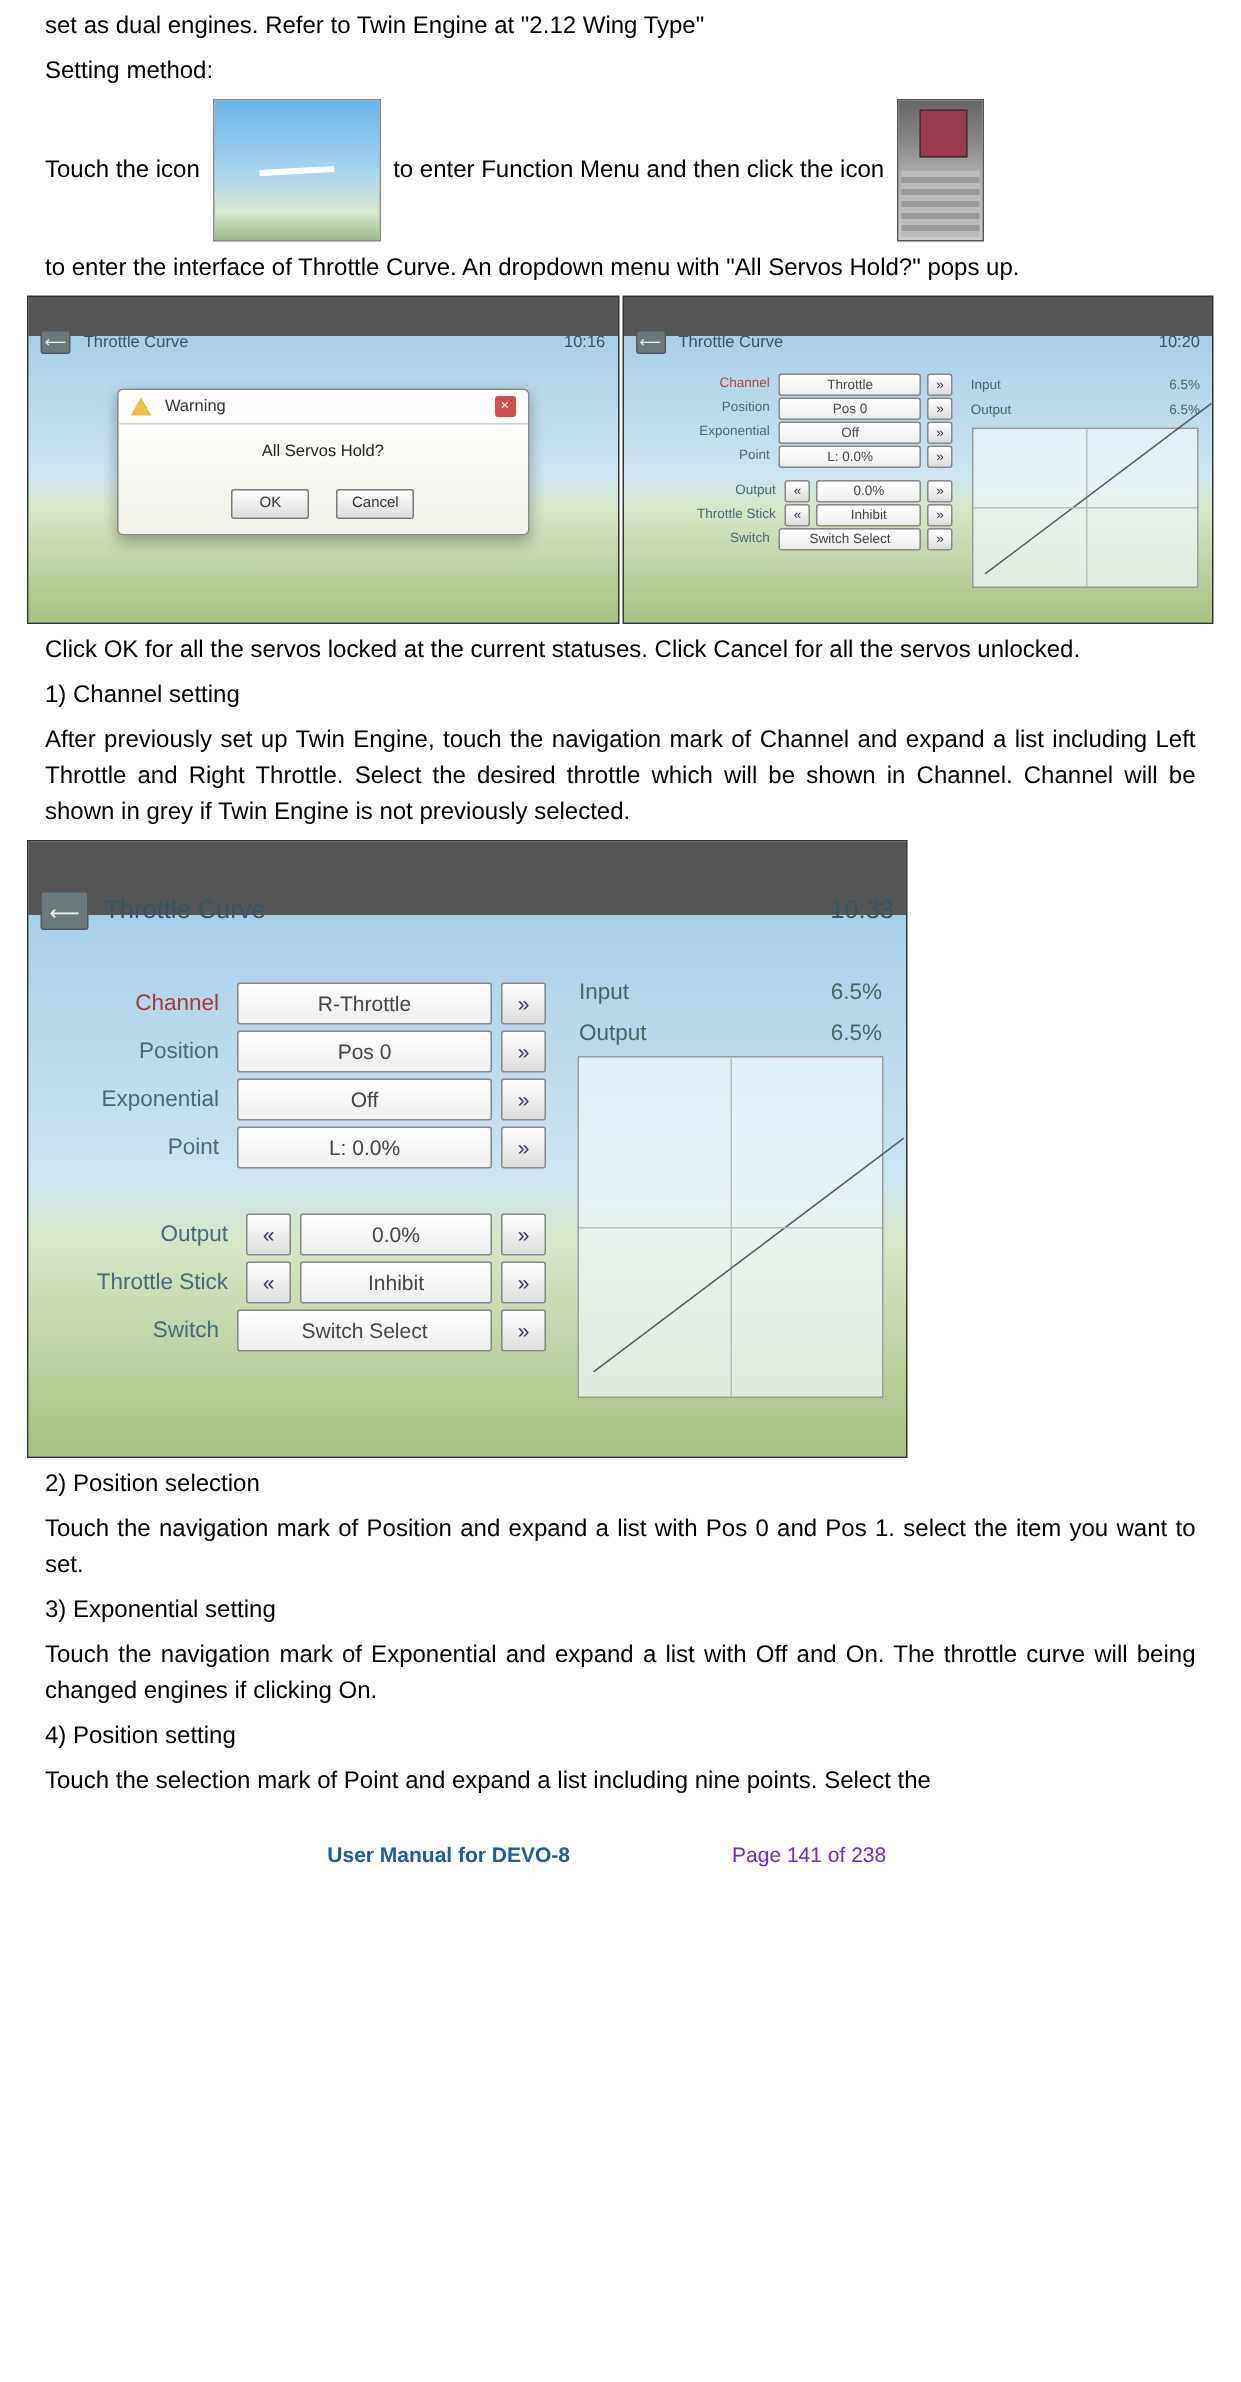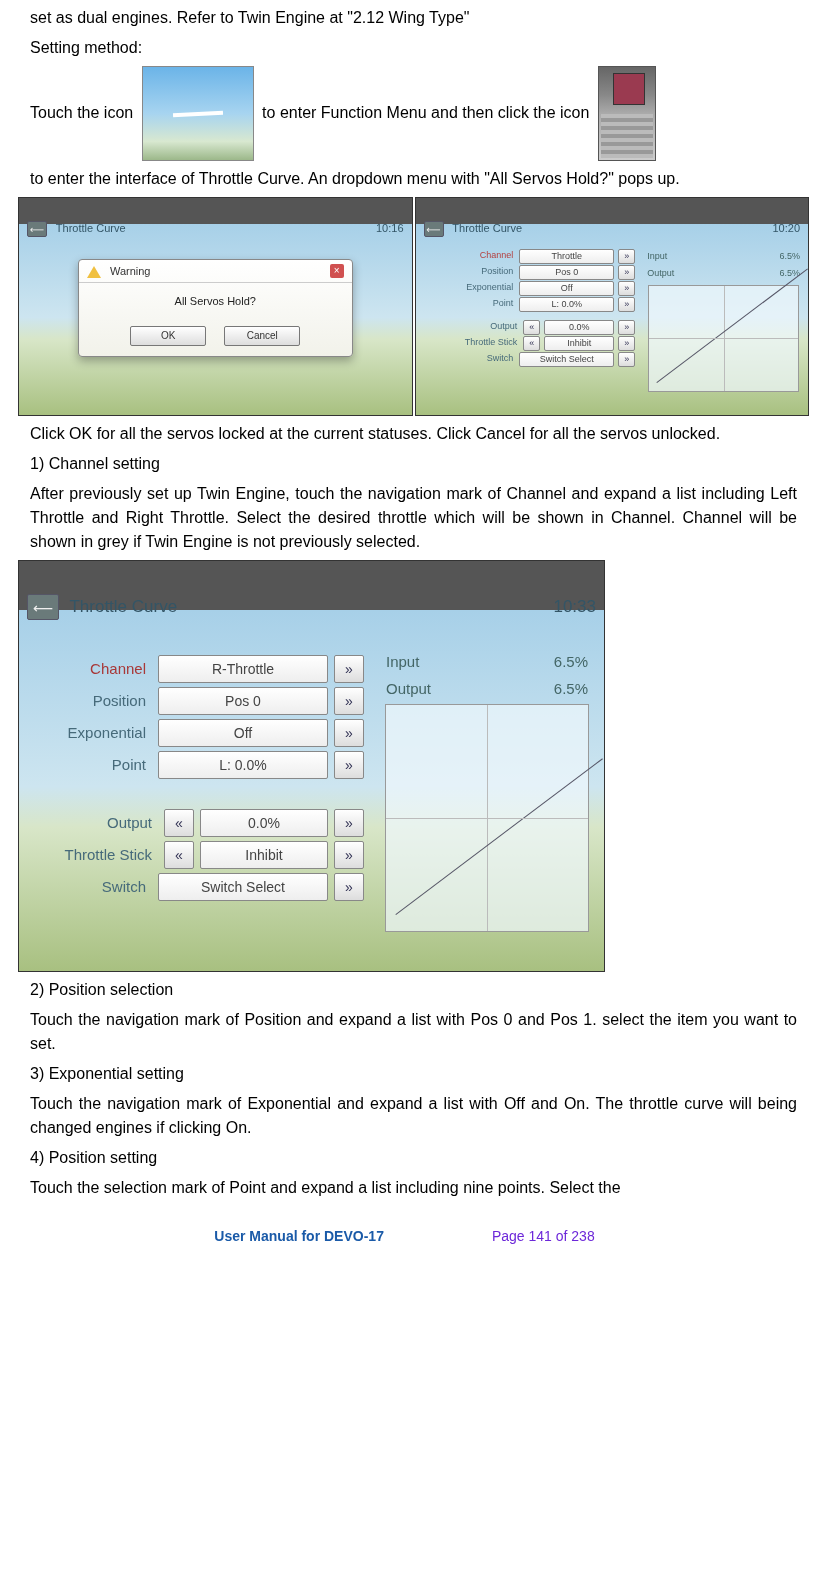--- a/index.html
+++ b/index.html
@@ -153,21 +153,21 @@
     font-size: 11px;
     color: #222;
   }
   .warning-actions {
     display: flex;
     justify-content: center;
     gap: 18px;
     padding: 6px 0 10px 0;
   }
   .dlg-btn {
-    width: 76px;
+    width: 52px;
     height: 20px;
     background: linear-gradient(to bottom, #fff, #ddd);
     border: 1px solid #777;
     border-radius: 2px;
     font-size: 10px;
     text-align: center;
     line-height: 18px;
     color: #333;
   }
   
@@ -462,15 +462,15 @@
   <p>Touch the navigation mark of Position and expand a list with Pos 0 and Pos 1. select the item you want to set.</p>
 
   <p>3)  Exponential setting</p>
   <p>Touch the navigation mark of Exponential and expand a list with Off and On. The throttle curve will being changed engines if clicking On.</p>
 
   <p>4)  Position setting</p>
   <p>Touch the selection mark of Point and expand a list including nine points. Select the</p>
 </div>
 
 <div class="footer">
-  <span class="name">User Manual for DEVO-17</span>
+  <span class="name">User Manual for DEVO-8</span>
   <span class="page">Page 141 of 238</span>
 </div>
 
 </body></html>

